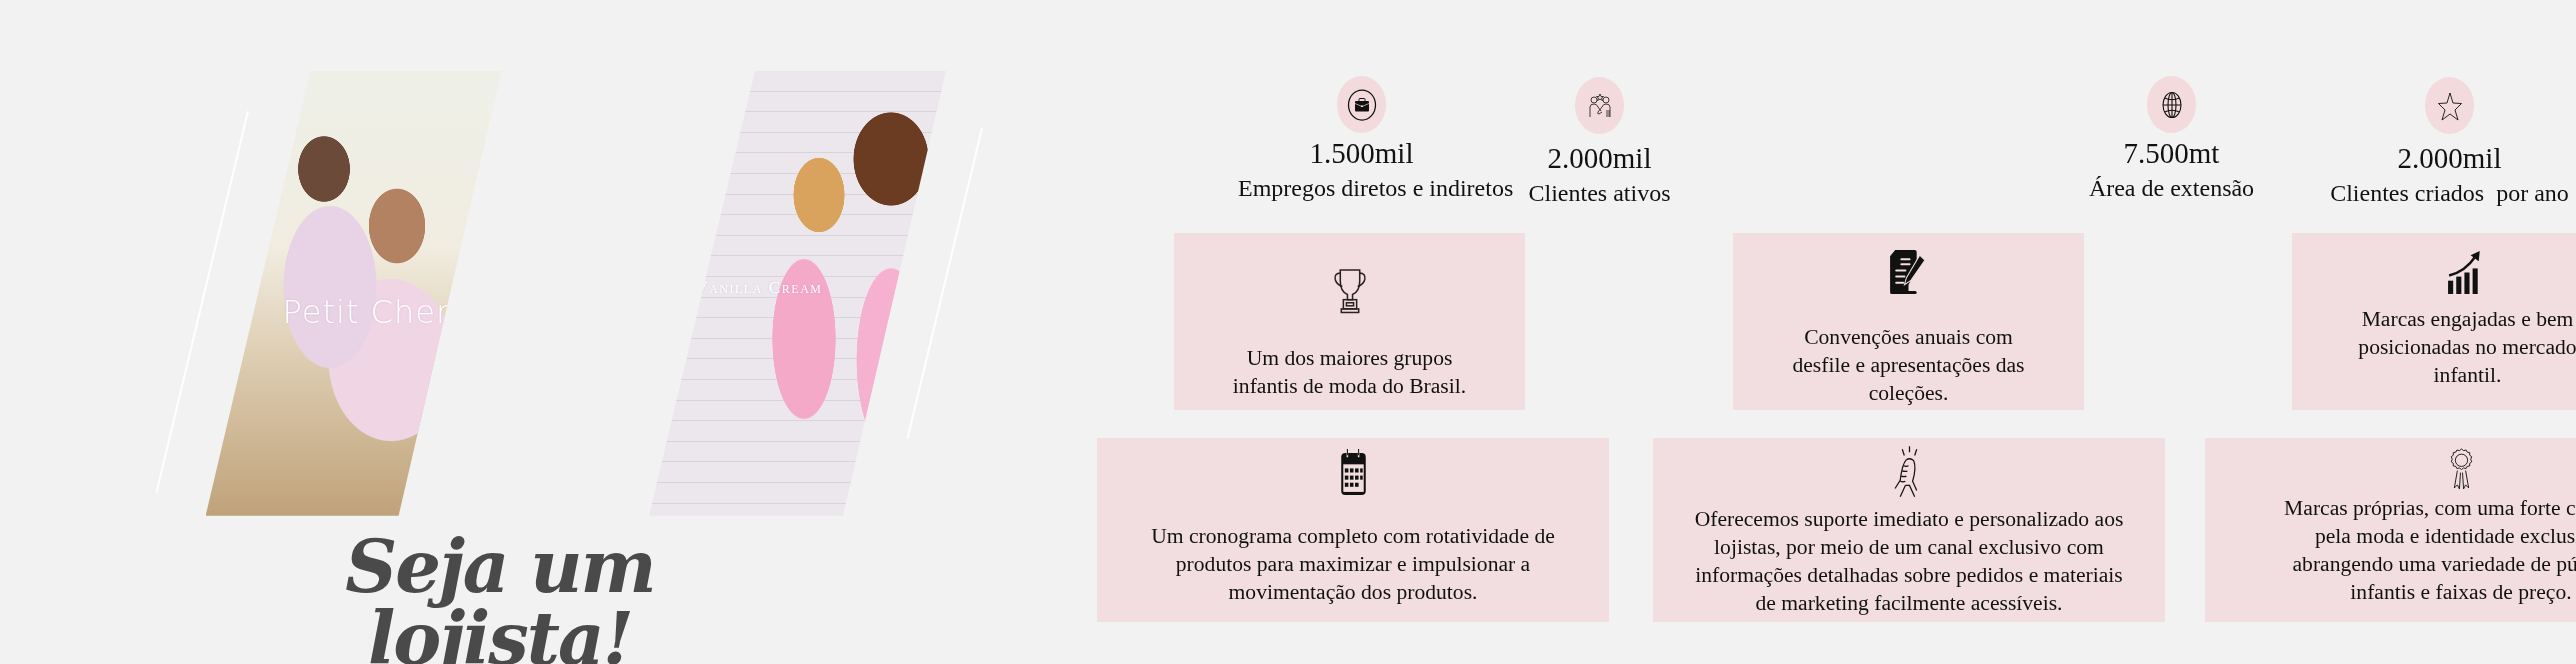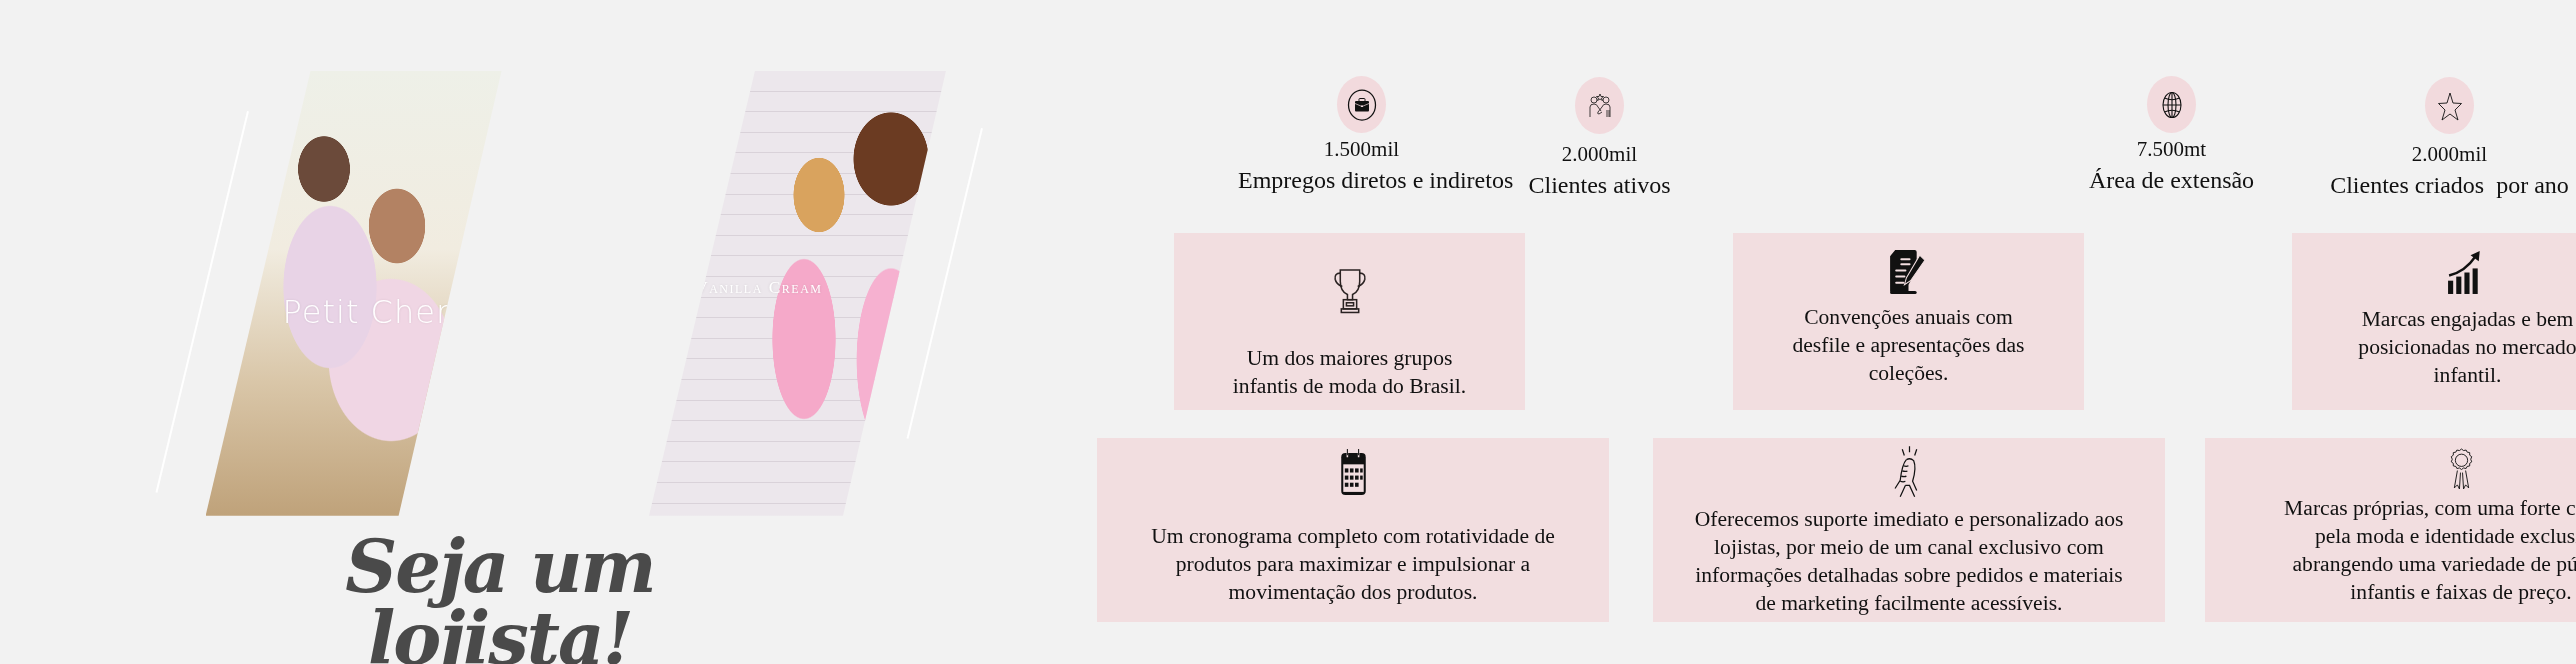--- a/index.html
+++ b/index.html
@@ -79,21 +79,21 @@
     font-size: 72px; color: #4a4a4a; letter-spacing: -2.1px; line-height: 1;
   }
 
   
   .stat { position: absolute; top: 76px; width: 247px; text-align: center; }
   .stat .icon-circle {
     width: 49px; height: 57px; margin: 0 auto; border-radius: 50%;
     background: #f2dadd; display: flex; align-items: center; justify-content: center;
   }
   .stat .icon-circle svg { width: 32px; height: 32px; }
-  .stat .value { font-size: 21px; line-height: 1; margin-top: 6.2px; }
+  .stat .value { font-size: 29px; line-height: 1; margin-top: 6.2px; }
   .stat .label { font-size: 24px; line-height: 1; margin-top: 8.2px; white-space: pre; }
 
   
   .card {
     position: absolute; background: #f2dee0;
     display: flex; flex-direction: column; align-items: center;
     text-align: center; box-sizing: border-box;
   }
   .card svg { flex: none; }
   .card .text { font-size: 21.6px; line-height: 28px; white-space: pre-line; }
@@ -190,21 +190,21 @@
     <svg width="41" height="46" viewBox="0 0 80 90">
       <path d="M14 2 H52 q4 0 4 4 V40 L40 70 V86 H8 q-4 0 -4 -4 V14z" fill="#111"></path>
       <rect x="4" y="82" width="52" height="6" rx="3" fill="#111"></rect>
       <rect x="24" y="18" width="20" height="4" rx="2" fill="#f2dee0"></rect>
       <rect x="24" y="28" width="20" height="4" rx="2" fill="#f2dee0"></rect>
       <rect x="14" y="40" width="22" height="4" rx="2" fill="#f2dee0"></rect>
       <rect x="14" y="52" width="20" height="4" rx="2" fill="#f2dee0"></rect>
       <rect x="14" y="64" width="18" height="4" rx="2" fill="#f2dee0"></rect>
       <path d="M62 12 L72 22 L44 62 L32 70 L36 56 Z" fill="#111" stroke="#f2dee0" stroke-width="2"></path>
     </svg>
-    <div class="text" style="margin-top:8px;">Convenções anuais com
+    <div class="text" style="margin-top:28px;">Convenções anuais com
 desfile e apresentações das
 coleções.</div>
   </div>
 
   <div class="card" style="left:2292px; top:233px; width:351px; height:177px; padding-top:15.5px;">
     <svg width="46" height="46" viewBox="0 0 90 90">
       <rect x="6" y="62" width="10" height="26" fill="#111"></rect>
       <rect x="22" y="54" width="10" height="34" fill="#111"></rect>
       <rect x="38" y="46" width="10" height="42" fill="#111"></rect>
       <rect x="54" y="38" width="10" height="50" fill="#111"></rect>

